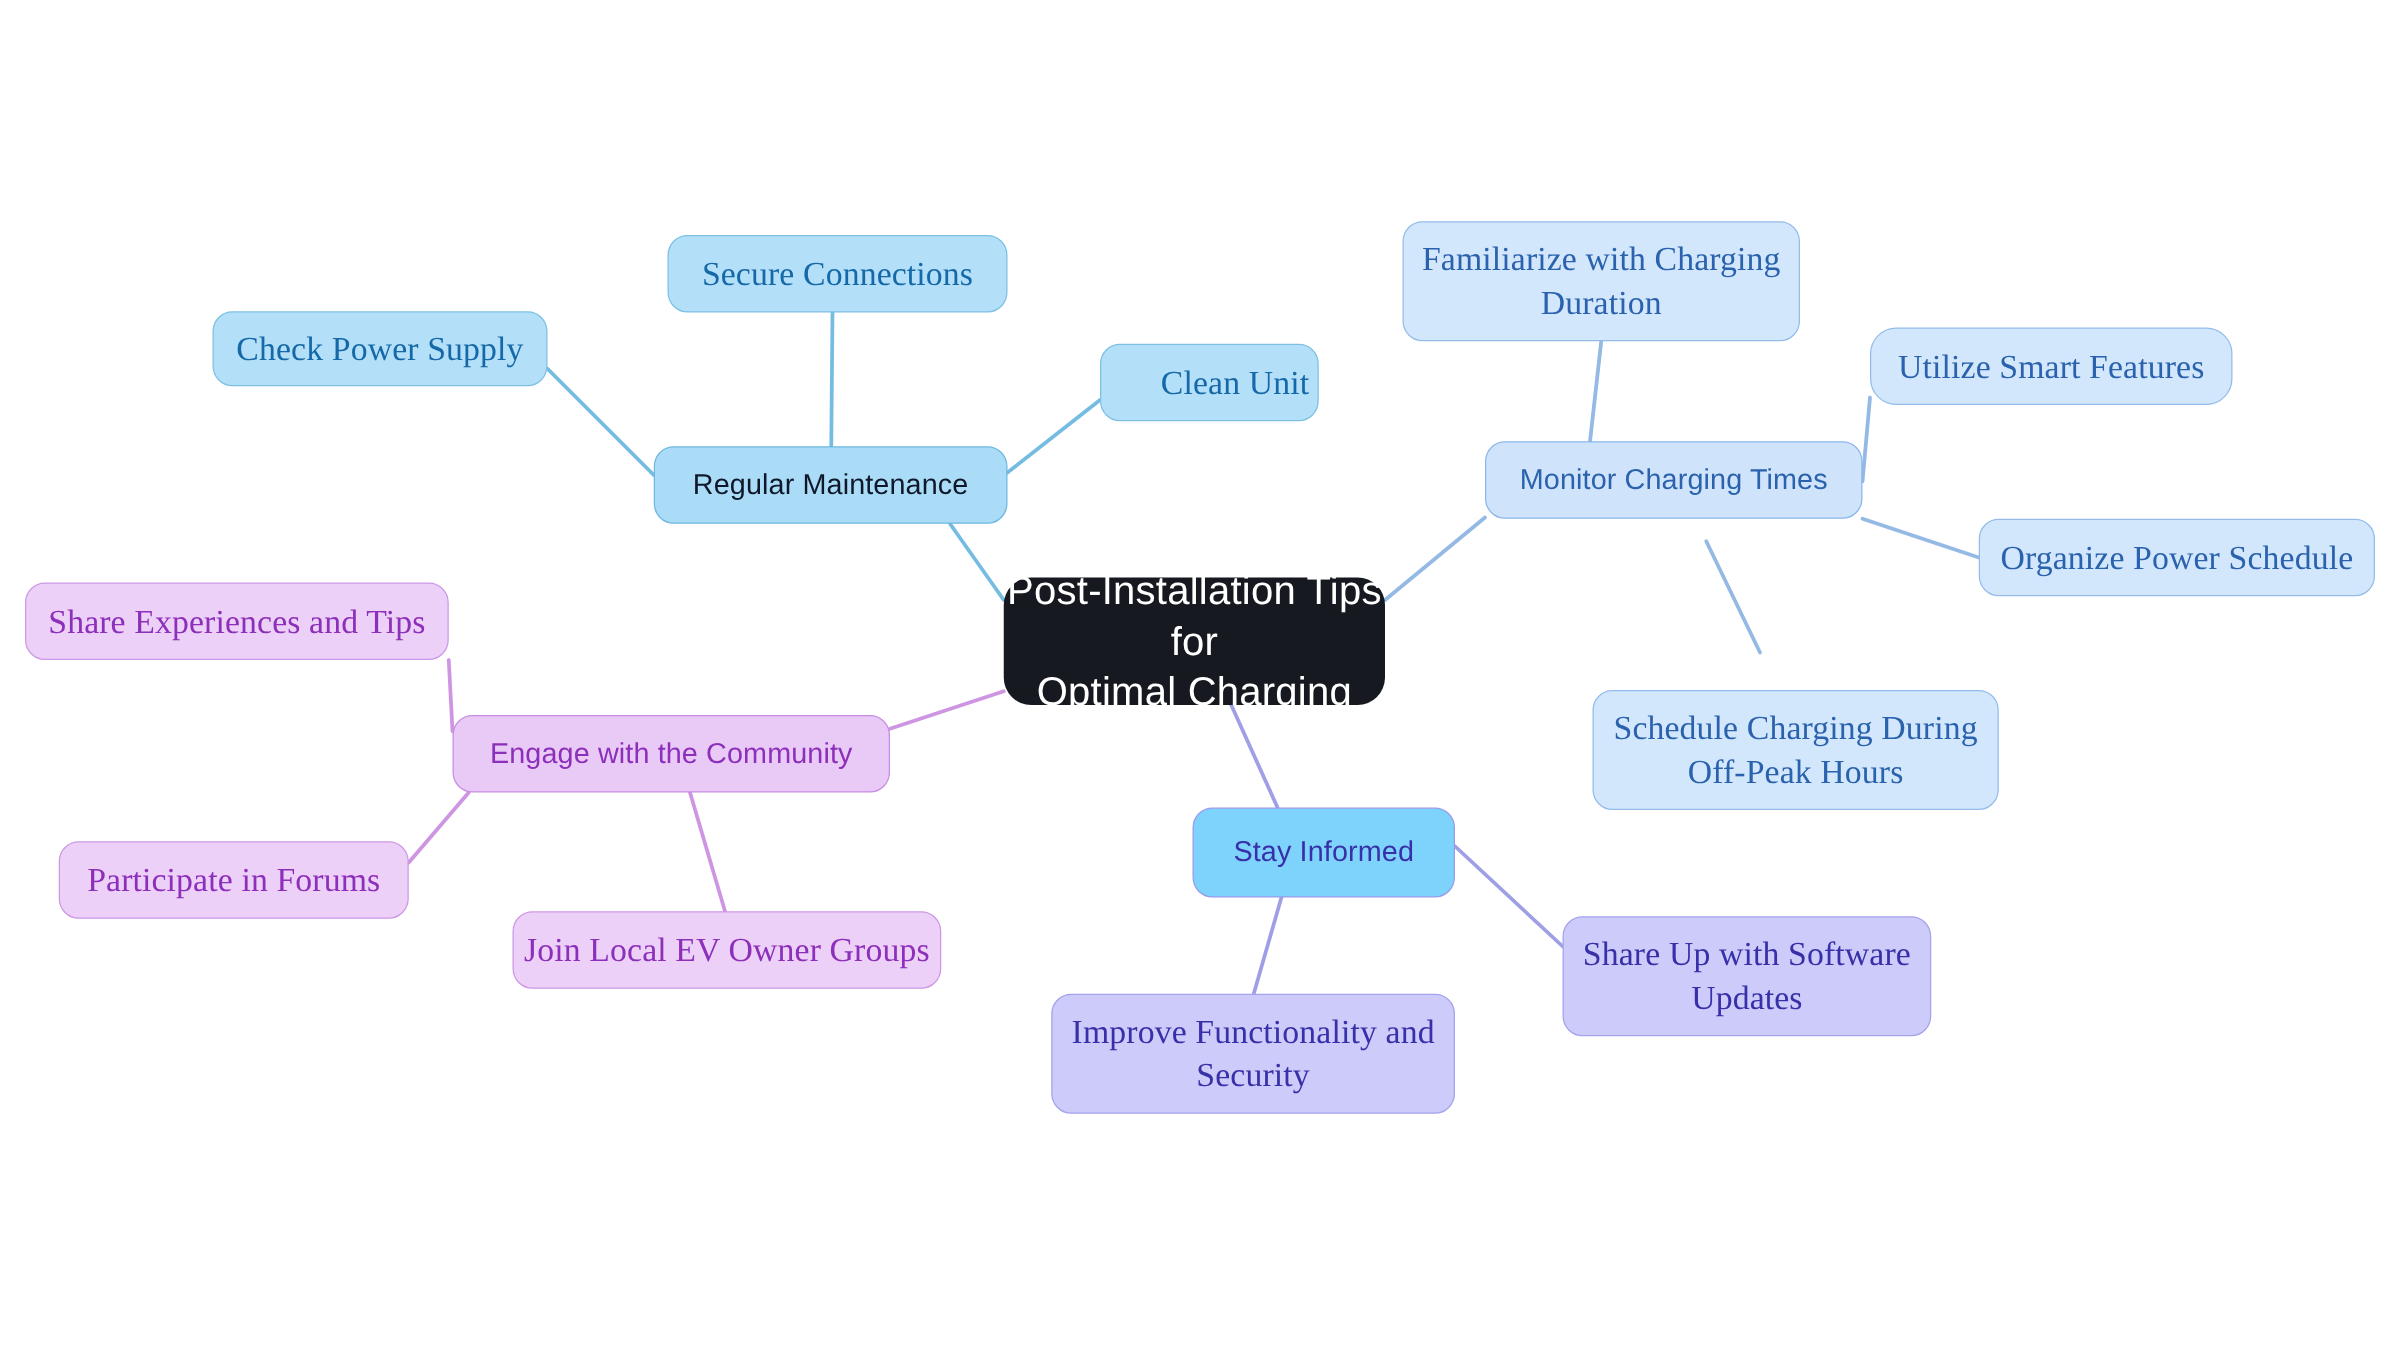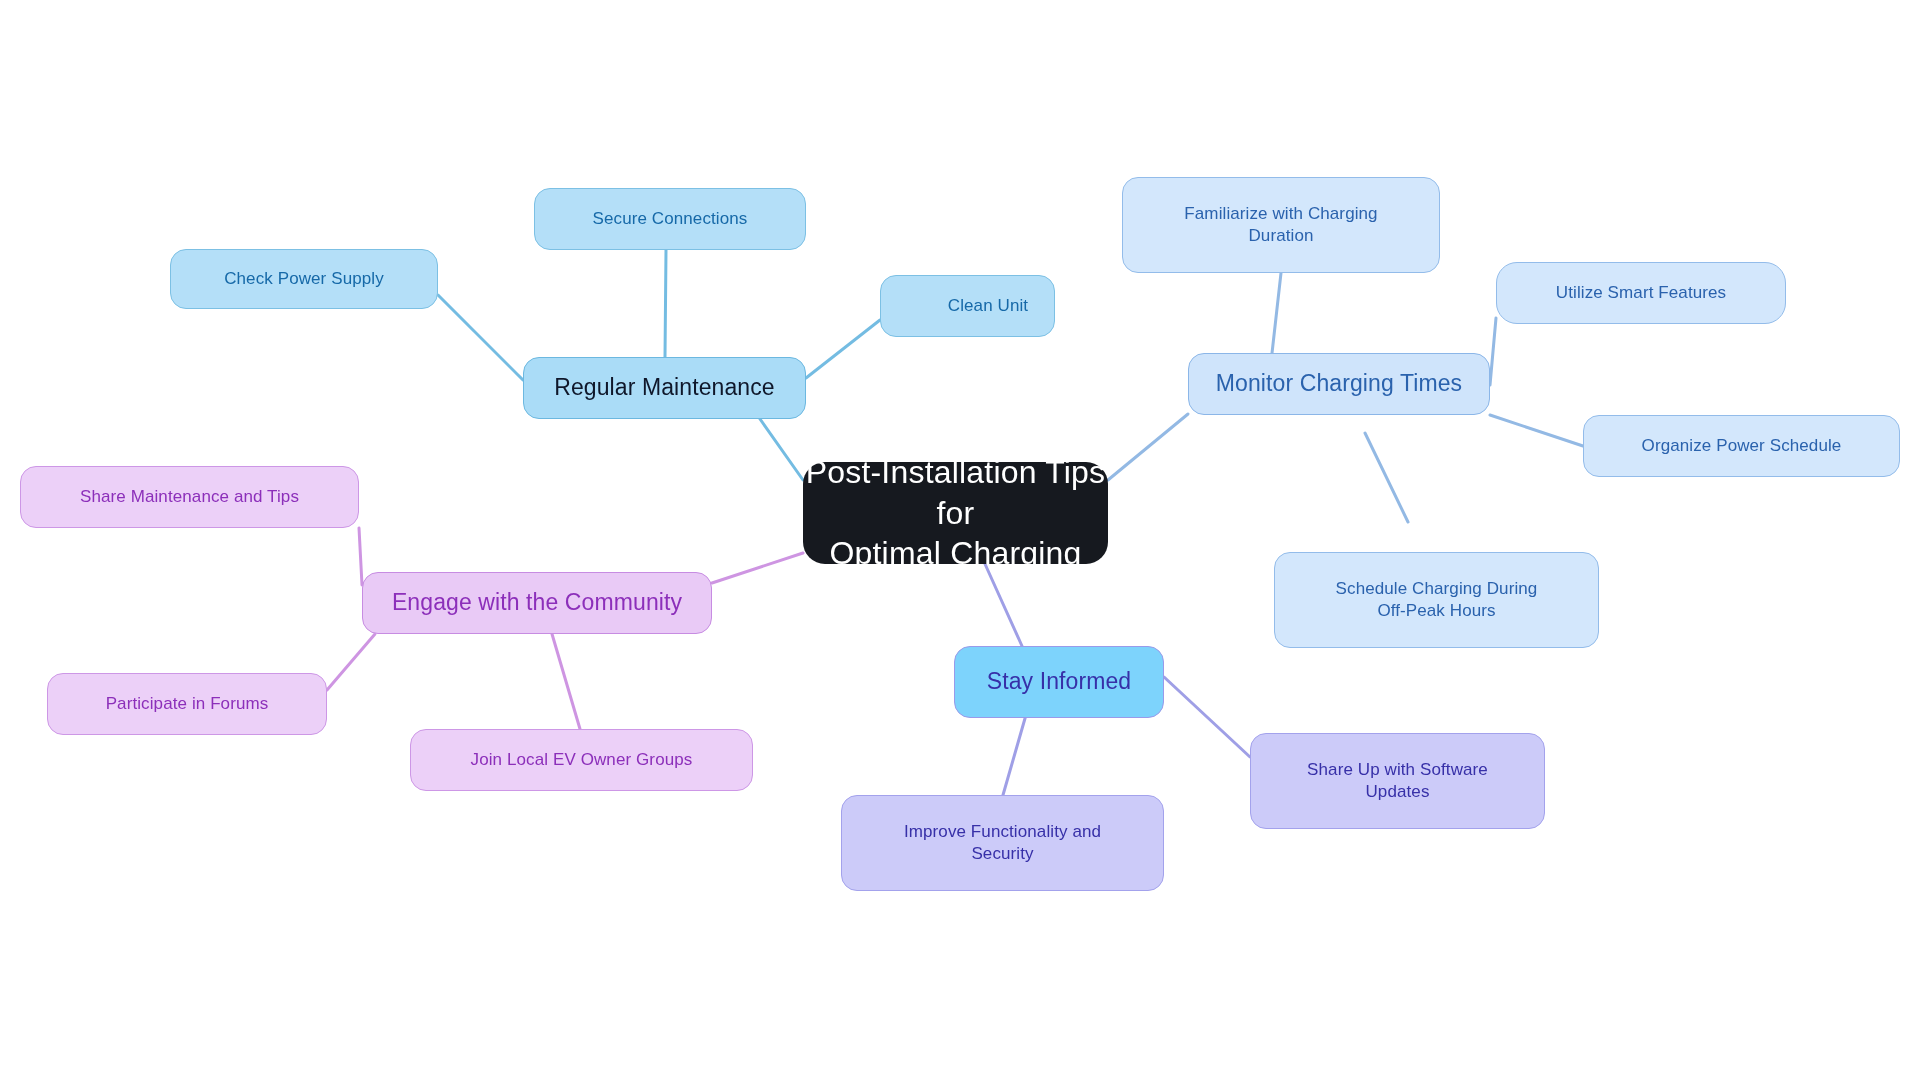--- a/index.html
+++ b/index.html
@@ -39,21 +39,21 @@
   }
   .node.root {
     border-radius: 22px;
     border-width: 0;
     background: #16191f;
     color: #ffffff;
     font-size: 32px;
     letter-spacing: 0.2px;
   }
   .node.branch { font-size: 23px; }
-  .node.leaf   { font-size: 17px; }
+  .node.leaf   { font-size: 27px; font-family: Liberation Serif, serif; }
 
   
   .c-cyan       { background: #aadcf7; border-color: #6cb8e0; color: #1669a8; }
   .c-cyan-leaf  { background: #b4dff8; border-color: #7cc0e4; color: #1669a8; }
   
   .c-blue       { background: #cfe4fb; border-color: #8bb6e8; color: #2a62ad; }
   .c-blue-leaf  { background: #d3e7fc; border-color: #93bcea; color: #2a62ad; }
   
   .c-lav        { background: #c8c8f8; border-color: #9a9aea; color: #3730a8; }
   .c-lav-leaf   { background: #cccbf9; border-color: #a3a2ec; color: #3730a8; }
@@ -101,17 +101,17 @@
   <div class="node leaf c-blue-leaf" style="left: 1274px; top: 552px; width: 325px; height: 96px;">Schedule Charging During
 Off-Peak Hours</div>
 
   <div class="node branch c-lav" style="left: 954px; top: 646px; width: 210px; height: 72px; background: #7dd3fc; border-color: rgb(154, 154, 234); color: rgb(55, 48, 168);">Stay Informed</div>
   <div class="node leaf c-lav-leaf" style="left: 1250px; top: 733px; width: 295px; height: 96px;">Share Up with Software
 Updates</div>
   <div class="node leaf c-lav-leaf" style="left: 841px; top: 795px; width: 323px; height: 96px;">Improve Functionality and
 Security</div>
 
   <div class="node branch c-pur" style="left: 362px; top: 572px; width: 350px; height: 62px; background: rgb(233, 202, 246); border-color: rgb(199, 140, 226); color: rgb(140, 47, 186);">Engage with the Community</div>
-  <div class="node leaf c-pur-leaf" style="left: 20px; top: 466px; width: 339px; height: 62px;">Share Maintenance and Tips</div>
+  <div class="node leaf c-pur-leaf" style="left: 20px; top: 466px; width: 339px; height: 62px;">Share Experiences and Tips</div>
   <div class="node leaf c-pur-leaf" style="left: 47px; top: 673px; width: 280px; height: 62px;">Participate in Forums</div>
   <div class="node leaf c-pur-leaf" style="left: 410px; top: 729px; width: 343px; height: 62px;">Join Local EV Owner Groups</div>
 
 </div>
 
 </body></html>

